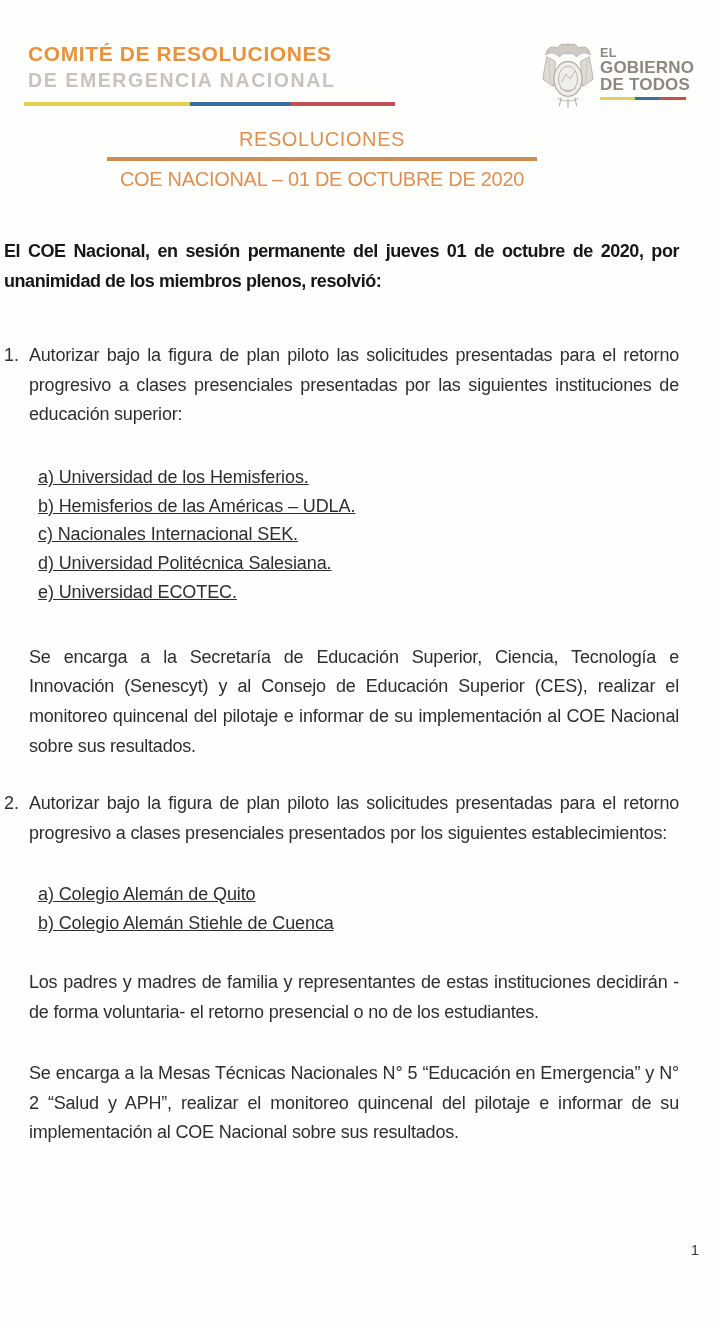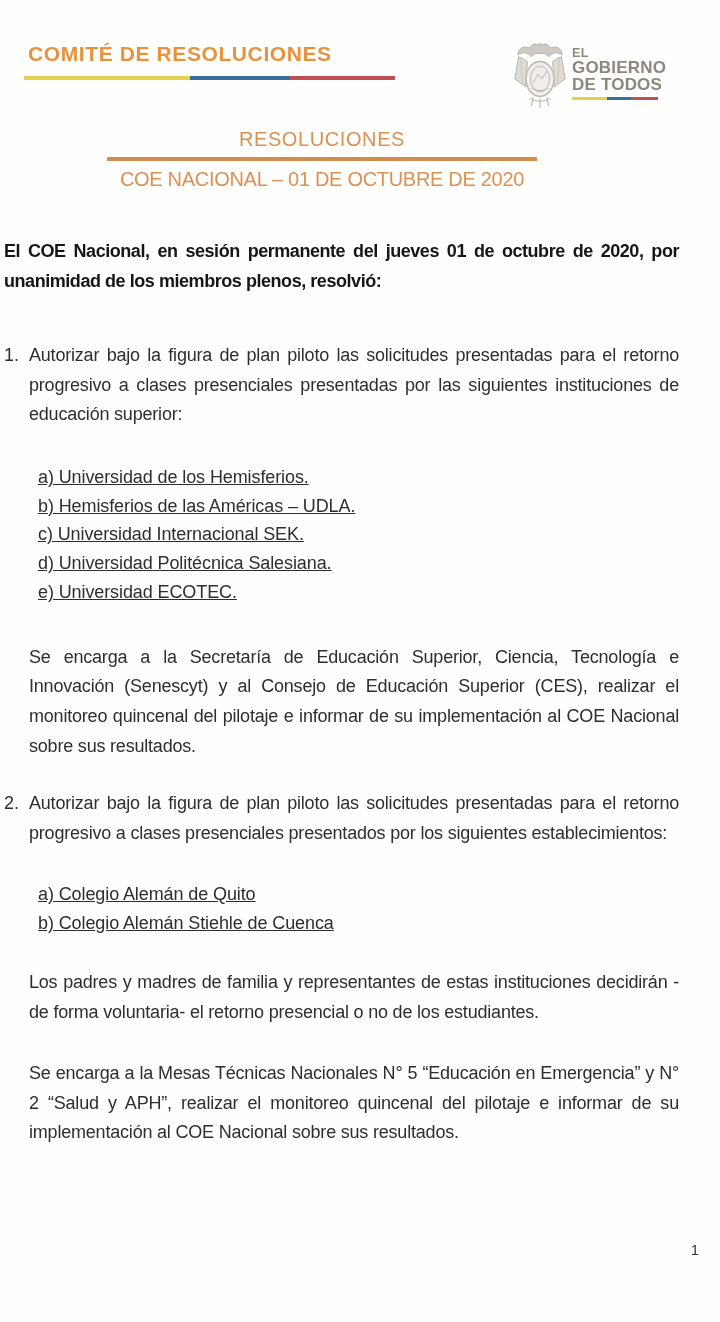--- a/index.html
+++ b/index.html
@@ -30,21 +30,21 @@
   .flag-bar { display: flex; height: 3.5px; margin-top: 10px; }
   .flag-seg-yellow { background: #E5D051; }
   .flag-seg-blue   { background: #3A6E9F; }
   .flag-seg-red    { background: #C05152; }
   .org-bar { width: 371px; }
   .org-bar .flag-seg-yellow { width: 166px; }
   .org-bar .flag-seg-blue   { width: 100px; }
   .org-bar .flag-seg-red    { width: 105px; }
 
   
-  .gov-logo { position: absolute; left: 509px; top: 38px; display: flex; }
+  .gov-logo { position: absolute; left: 537px; top: 38px; display: flex; }
   .coat-of-arms { flex: 0 0 auto; }
   .gov-text { margin-left: 1px; padding-top: 9px; }
   .gov-line-el {
     color: #8D8780; font-weight: bold; font-size: 12.5px;
     line-height: 13px; letter-spacing: 0.4px;
   }
   .gov-line {
     color: #8D8780; font-weight: bold; font-size: 17px;
     line-height: 16.5px; letter-spacing: 0.2px;
   }
@@ -98,20 +98,21 @@
     font-size: 15px; color: #35363d;
   }
 </style>
 </head>
 <body>
 
 <div class="page">
 
   <div class="org-logo">
     <div class="org-line1">COMITÉ DE RESOLUCIONES</div>
+    <div class="org-line2">DE EMERGENCIA NACIONAL</div>
     <div class="flag-bar org-bar">
       <span class="flag-seg-yellow"></span>
       <span class="flag-seg-blue"></span>
       <span class="flag-seg-red"></span>
     </div>
   </div>
 
   <div class="gov-logo">
     <span class="coat-of-arms">
       <svg width="62" height="80" viewBox="0 0 64 82" xmlns="http://www.w3.org/2000/svg">
@@ -156,21 +157,21 @@
 
     <p class="intro">El COE Nacional, en sesión permanente del jueves 01 de octubre de 2020, por unanimidad de los miembros plenos, resolvió:</p>
 
     <div class="res-item res-item-1">
       <div class="res-num">1.</div>
       <div class="res-body">
         <p class="res-text">Autorizar bajo la figura de plan piloto las solicitudes presentadas para el retorno progresivo a clases presenciales presentadas por las siguientes instituciones de educación superior:</p>
         <div class="sub-list sub-list-1">
           <div>a) Universidad de los Hemisferios.</div>
           <div>b) Hemisferios de las Américas – UDLA.</div>
-          <div>c) Universidad Internacional SEK.</div>
+          <div>c) Nacionales Internacional SEK.</div>
           <div>d) Universidad Politécnica Salesiana.</div>
           <div>e) Universidad ECOTEC.</div>
         </div>
         <p class="res-para mt36">Se encarga a la Secretaría de Educación Superior, Ciencia, Tecnología e Innovación (Senescyt) y al Consejo de Educación Superior (CES), realizar el monitoreo quincenal del pilotaje e informar de su implementación al COE Nacional sobre sus resultados.</p>
       </div>
     </div>
 
     <div class="res-item res-item-2">
       <div class="res-num">2.</div>
       <div class="res-body">

